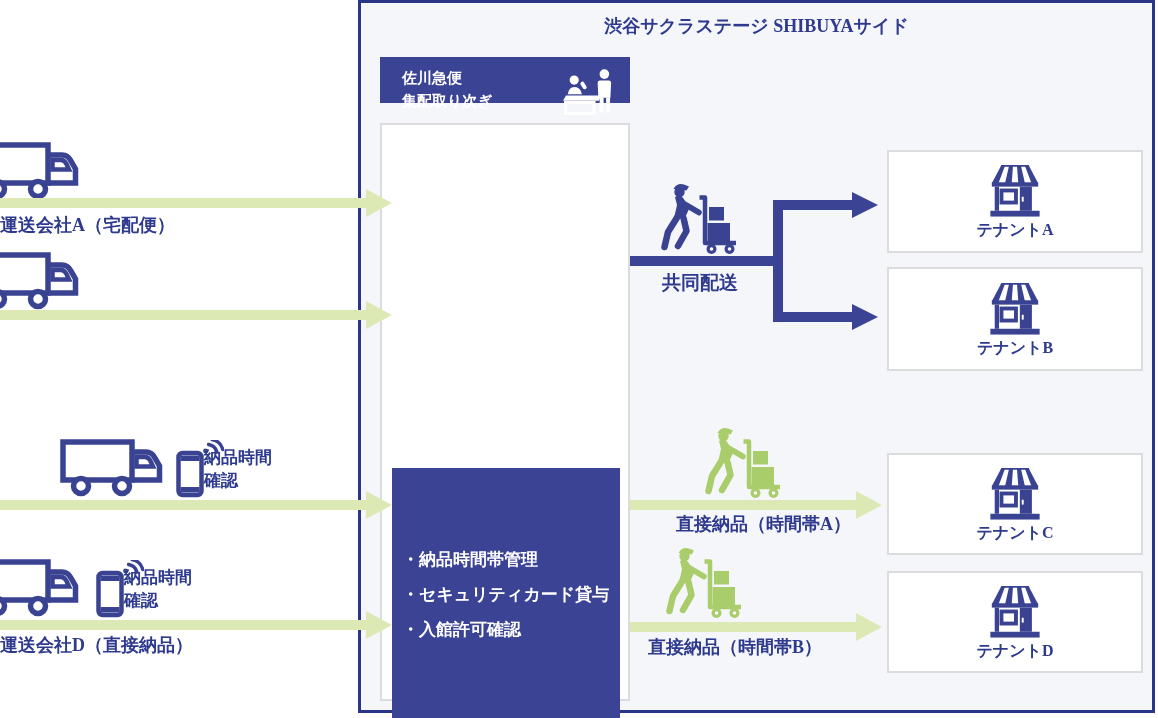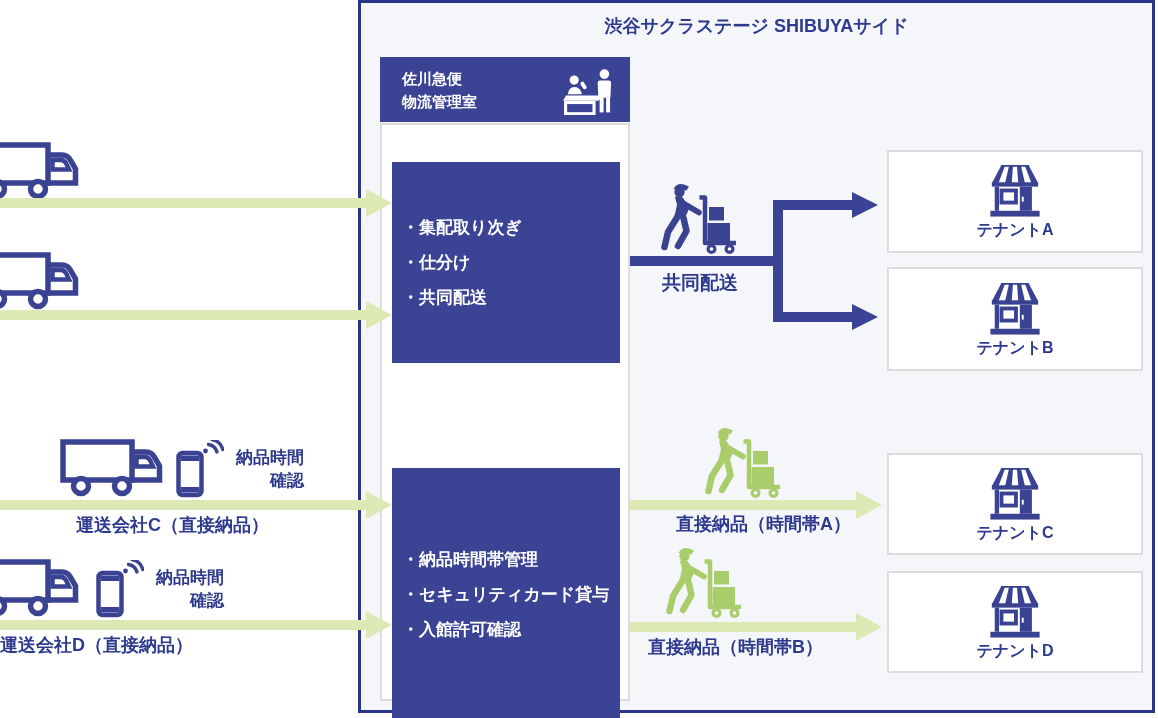--- a/index.html
+++ b/index.html
@@ -1,18 +1,18 @@
 <!DOCTYPE html>
 <html><head>
 <meta charset="utf-8">
 <style>
   html,body{margin:0;padding:0;background:#fff;}
   .stage{
     position:relative;width:1158px;height:718px;overflow:hidden;
-    font-family:Liberation Sans, sans-serif;
+    font-family:Liberation Serif, serif;
     background:#fff;
   }
   .abs{position:absolute;}
   
   :root{
     --navy:#3b4394;
     --navy-text:#2e3a8d;
     --navy-border:#2b3588;
     --green-light:#dde9b5;
     --green-mid:#a9cd6b;
@@ -23,21 +23,21 @@
     left:358px;top:0;width:797px;height:713px;
     background:var(--container-bg);
     border:3px solid var(--navy-border);
     box-sizing:border-box;
   }
   .diagram-title{
     left:358px;top:14px;width:797px;text-align:center;
     font-size:18px;font-weight:bold;color:var(--navy-text);
   }
   .office-header{
-    left:380px;top:57px;width:250px;height:65px;
+    left:380px;top:57px;width:250px;height:46px;
     background:var(--navy);box-sizing:border-box;
     padding:10px 0 0 22px;
   }
   .office-header .name-line{
     color:#fff;font-size:15px;font-weight:bold;line-height:23px;
   }
   .office-panel{
     left:380px;top:123px;width:250px;height:578px;
     background:#fff;border:2px solid var(--box-border);box-sizing:border-box;
   }
@@ -49,21 +49,21 @@
   .service-box .svc-line{
     color:#fff;font-size:17px;font-weight:bold;line-height:35px;white-space:nowrap;
   }
   .carrier-label{
     font-size:18px;font-weight:bold;color:var(--navy-text);white-space:nowrap;
   }
   .flow-label{
     font-size:18px;font-weight:bold;color:var(--navy-text);white-space:nowrap;
   }
   .note-block{
-    width:100px;text-align:right;
+    width:100px;text-align:left;
     font-size:17px;font-weight:bold;color:var(--navy-text);line-height:23px;
   }
   
   .line-green{height:10px;background:var(--green-light);}
   .head-green{
     width:0;height:0;
     border-top:14px solid transparent;border-bottom:14px solid transparent;
     border-left:26px solid var(--green-light);
   }
   .line-navy{height:10px;background:var(--navy);}
@@ -147,64 +147,59 @@
   </defs>
 </svg>
 
 <div class="stage">
 
   <div class="abs container-box"></div>
   <div class="abs diagram-title">渋谷サクラステージ SHIBUYAサイド</div>
 
   <div class="abs office-header">
     <div class="name-line">佐川急便</div>
-    <div class="name-line">物流管理室</div>
+    <div class="name-line">集配取り次ぎ</div>
     <svg class="abs" style="left:178px;top:8px" width="60" height="50" viewBox="0 0 62 58">
         <use href="#reception-shape"></use>
       </svg>
   </div>
   <div class="abs office-panel"></div>
 
-  <div class="abs service-box" style="top:162px;height:201px">
-    <div class="svc-line">・集配取り次ぎ</div>
-    <div class="svc-line">・仕分け</div>
-    <div class="svc-line">・共同配送</div>
-  </div>
 
   <div class="abs service-box" style="top:468px;height:252px">
     <div class="svc-line">・納品時間帯管理</div>
     <div class="svc-line">・セキュリティカード貸与</div>
     <div class="svc-line">・入館許可確認</div>
   </div>
 
   <svg class="abs icon-navy" style="left:-24px;top:141px" width="110" height="60" viewBox="0 0 110 60">
       <use href="#truck-shape"></use>
     </svg>
   <div class="abs line-green" style="left:0;top:198px;width:366px"></div>
   <div class="abs head-green" style="left:366px;top:189px"></div>
+  <div class="abs carrier-label" style="left:0;top:213px">運送会社A（宅配便）</div>
 
   <svg class="abs icon-navy" style="left:-24px;top:251px" width="110" height="60" viewBox="0 0 110 60">
       <use href="#truck-shape"></use>
     </svg>
   <div class="abs line-green" style="left:0;top:310px;width:366px"></div>
   <div class="abs head-green" style="left:366px;top:301px"></div>
 
   <svg class="abs icon-navy" style="left:60px;top:438px" width="110" height="60" viewBox="0 0 110 60">
       <use href="#truck-shape"></use>
     </svg>
   <svg class="abs icon-navy" style="left:176px;top:440px" width="48" height="58" viewBox="0 0 48 58">
       <use href="#phone-shape"></use>
     </svg>
   <div class="abs note-block" style="left:204px;top:446px">
     <div>納品時間</div>
     <div>確認</div>
   </div>
   <div class="abs line-green" style="left:0;top:500px;width:366px"></div>
   <div class="abs head-green" style="left:366px;top:491px"></div>
-  <div class="abs carrier-label" style="left:76px;top:513px">運送会社C（直接納品）</div>
 
   <svg class="abs icon-navy" style="left:-24px;top:558px" width="110" height="60" viewBox="0 0 110 60">
       <use href="#truck-shape"></use>
     </svg>
   <svg class="abs icon-navy" style="left:96px;top:560px" width="48" height="58" viewBox="0 0 48 58">
       <use href="#phone-shape"></use>
     </svg>
   <div class="abs note-block" style="left:124px;top:566px">
     <div>納品時間</div>
     <div>確認</div>

